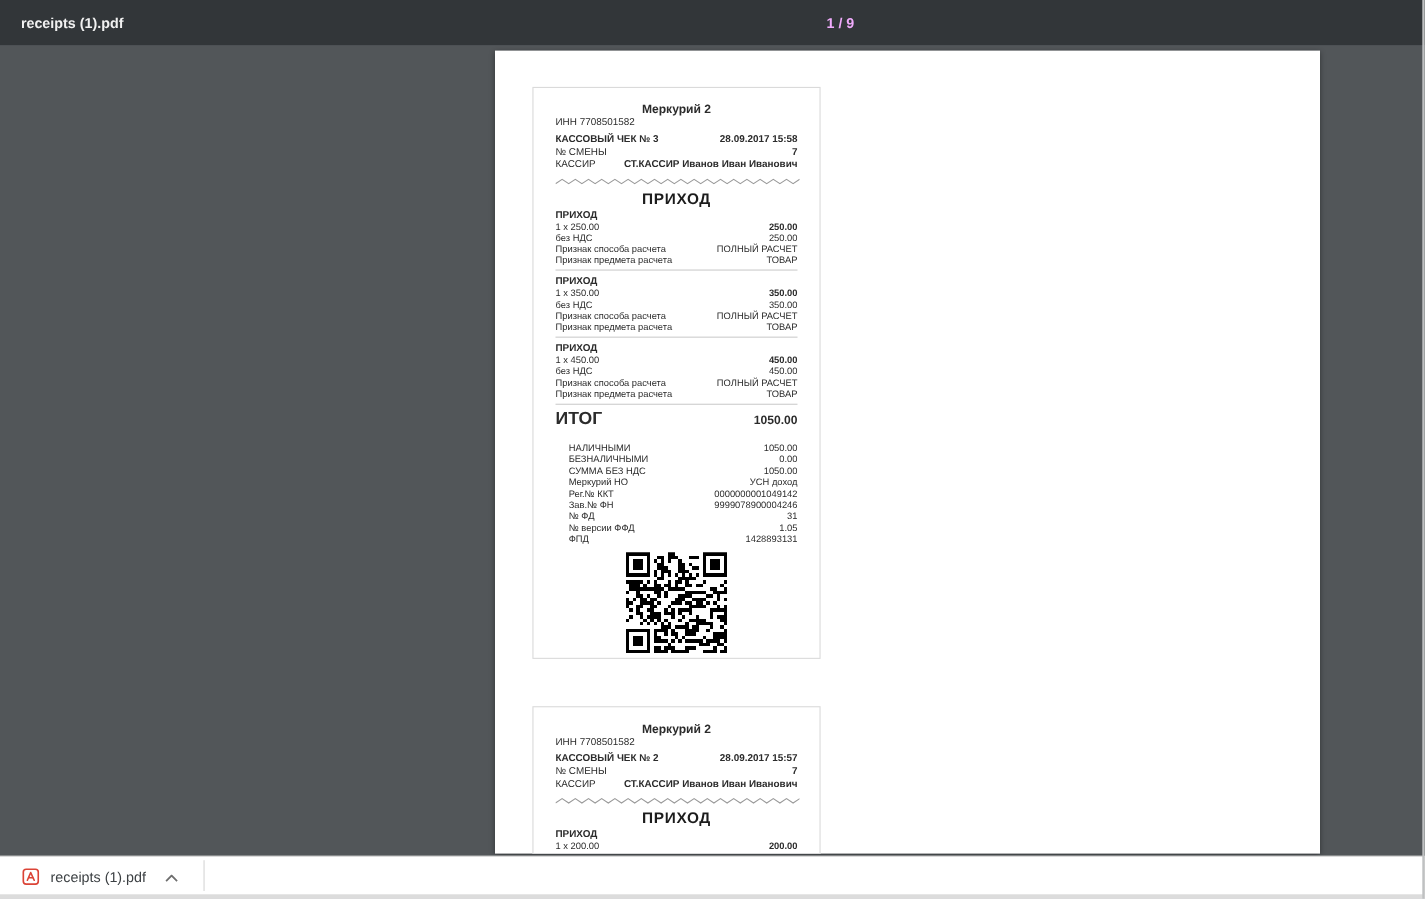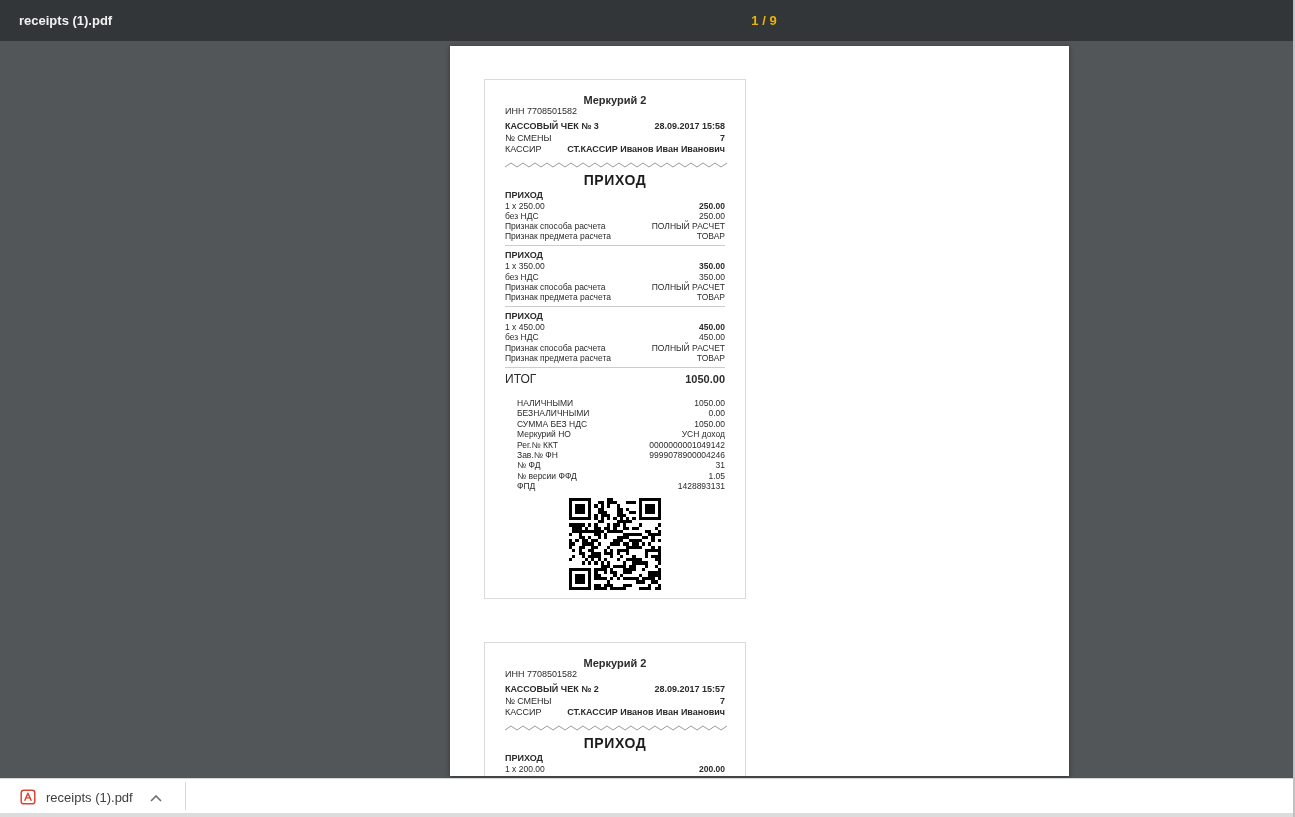--- a/index.html
+++ b/index.html
@@ -4,42 +4,42 @@
 <style>
   html,body{margin:0;padding:0;}
   body{
     width:1295px;height:817px;overflow:hidden;position:relative;
     background:#525659;font-family:"Liberation Sans",sans-serif;
     -webkit-font-smoothing:antialiased;
   }
   
   .toolbar{position:absolute;top:0;left:0;right:0;height:41px;background:#323639;z-index:5;}
   .toolbar-title{position:absolute;left:19px;top:0;line-height:41px;color:#f1f1f1;font-size:13px;font-weight:700;}
-  .page-indicator{position:absolute;left:736px;top:0;width:56px;text-align:center;line-height:41px;color:#eab308;font-size:13px;font-weight:700;}
+  .page-indicator{position:absolute;left:736px;top:0;width:56px;text-align:center;line-height:41px;color:#f0abfc;font-size:13px;font-weight:700;}
   
   .viewer{position:absolute;top:41px;left:0;right:0;bottom:39px;background:#525659;overflow:hidden;}
-  .pdf-page{position:absolute;left:450px;top:5px;width:619px;height:730px;background:#ffffff;overflow:hidden;box-shadow:0 1px 5px rgba(0,0,0,.4);}
+  .pdf-page{position:absolute;left:450px;top:5px;width:750px;height:730px;background:#ffffff;overflow:hidden;box-shadow:0 1px 5px rgba(0,0,0,.4);}
   
   .receipt-card{position:absolute;left:34px;width:262px;border:1px solid #dadada;background:#fff;overflow:hidden;box-sizing:border-box;padding:0 20px;color:#2b2b2b;}
   .receipt-card.r1{top:33px;height:520px;}
   .receipt-card.r2{top:596px;height:400px;}
   .store{margin-top:14px;text-align:center;font-size:11px;font-weight:700;}
   .inn{margin-top:0;font-size:9px;}
   .hrows{margin-top:5px;}
   .rrow{display:flex;justify-content:space-between;font-size:9px;line-height:11.5px;}
   .rrow .lbl{white-space:nowrap;margin-right:6px;}
   .rrow .val{white-space:nowrap;text-align:left;}
   .bold{font-weight:700;}
   .zigzag{display:block;margin-top:5px;}
   .section-heading{margin-top:3px;text-align:center;font-size:14px;font-weight:700;letter-spacing:.6px;color:#1c1c1c;}
   .item-title{margin-top:2px;font-size:9px;font-weight:700;line-height:11px;}
   .irow{font-size:8.5px;line-height:10.2px;}
   .divider{border-top:1px solid #cccccc;margin:4px 0;height:0;}
   .total-row{display:flex;justify-content:space-between;align-items:baseline;margin-top:3px;}
-  .total-label{font-size:12px;font-weight:400;}
+  .total-label{font-size:16px;font-weight:700;}
   .total-value{font-size:11px;font-weight:700;}
   .frows{margin-top:12px;}
   .frow{font-size:8.5px;line-height:10.4px;padding-left:12px;}
   .qr{display:block;margin:6px auto 0;}
   
   .shelf{position:absolute;left:0;right:0;bottom:0;height:39px;background:#ffffff;border-top:1px solid #d6d6d6;box-sizing:border-box;z-index:6;}
   .download-item{position:absolute;left:12px;top:4px;height:28px;display:flex;align-items:center;cursor:pointer;border-radius:2px;}
   .download-item .fileicon{margin-left:8px;width:16px;height:16px;}
   .download-item .dlabel{margin-left:10px;font-size:13px;color:#3c4043;}
   .shelf-chevron{position:absolute;left:144px;top:8px;width:24px;height:22px;display:flex;align-items:center;justify-content:center;cursor:pointer;background:none;border:none;padding:0;}

